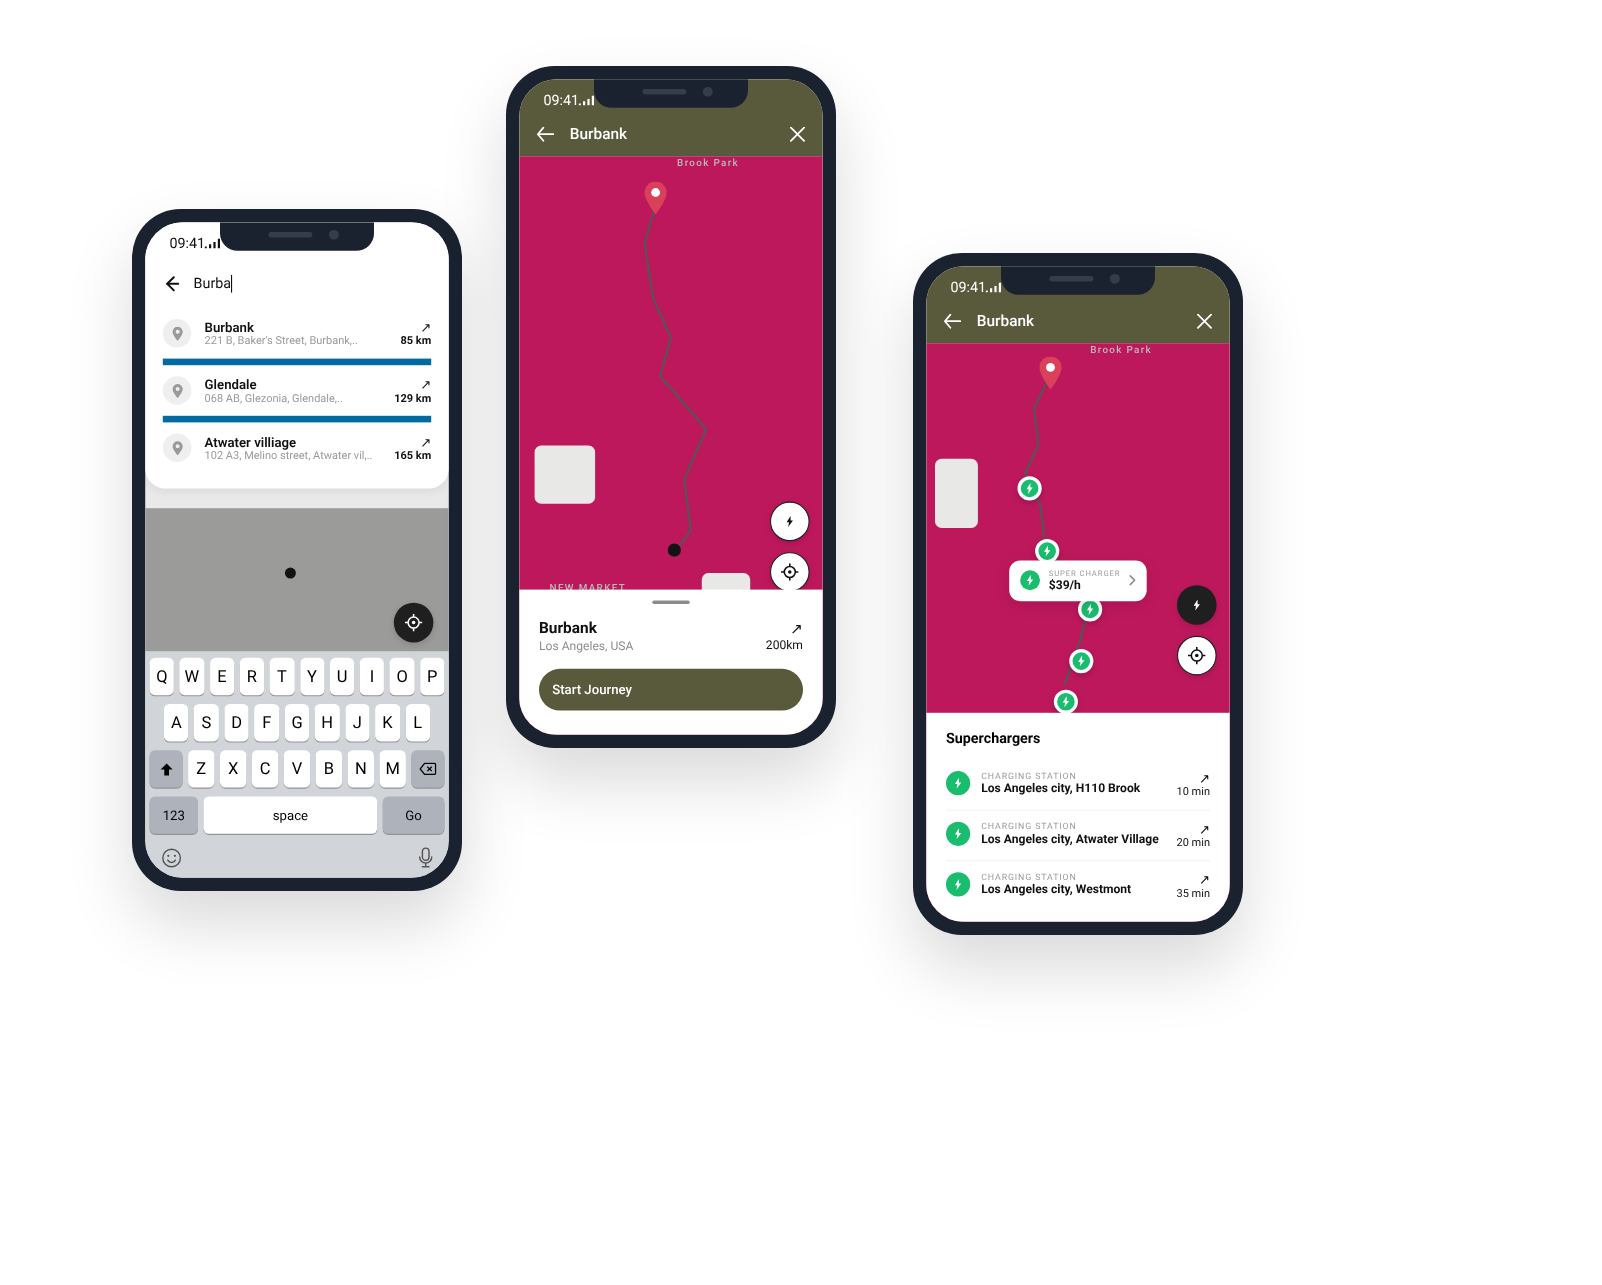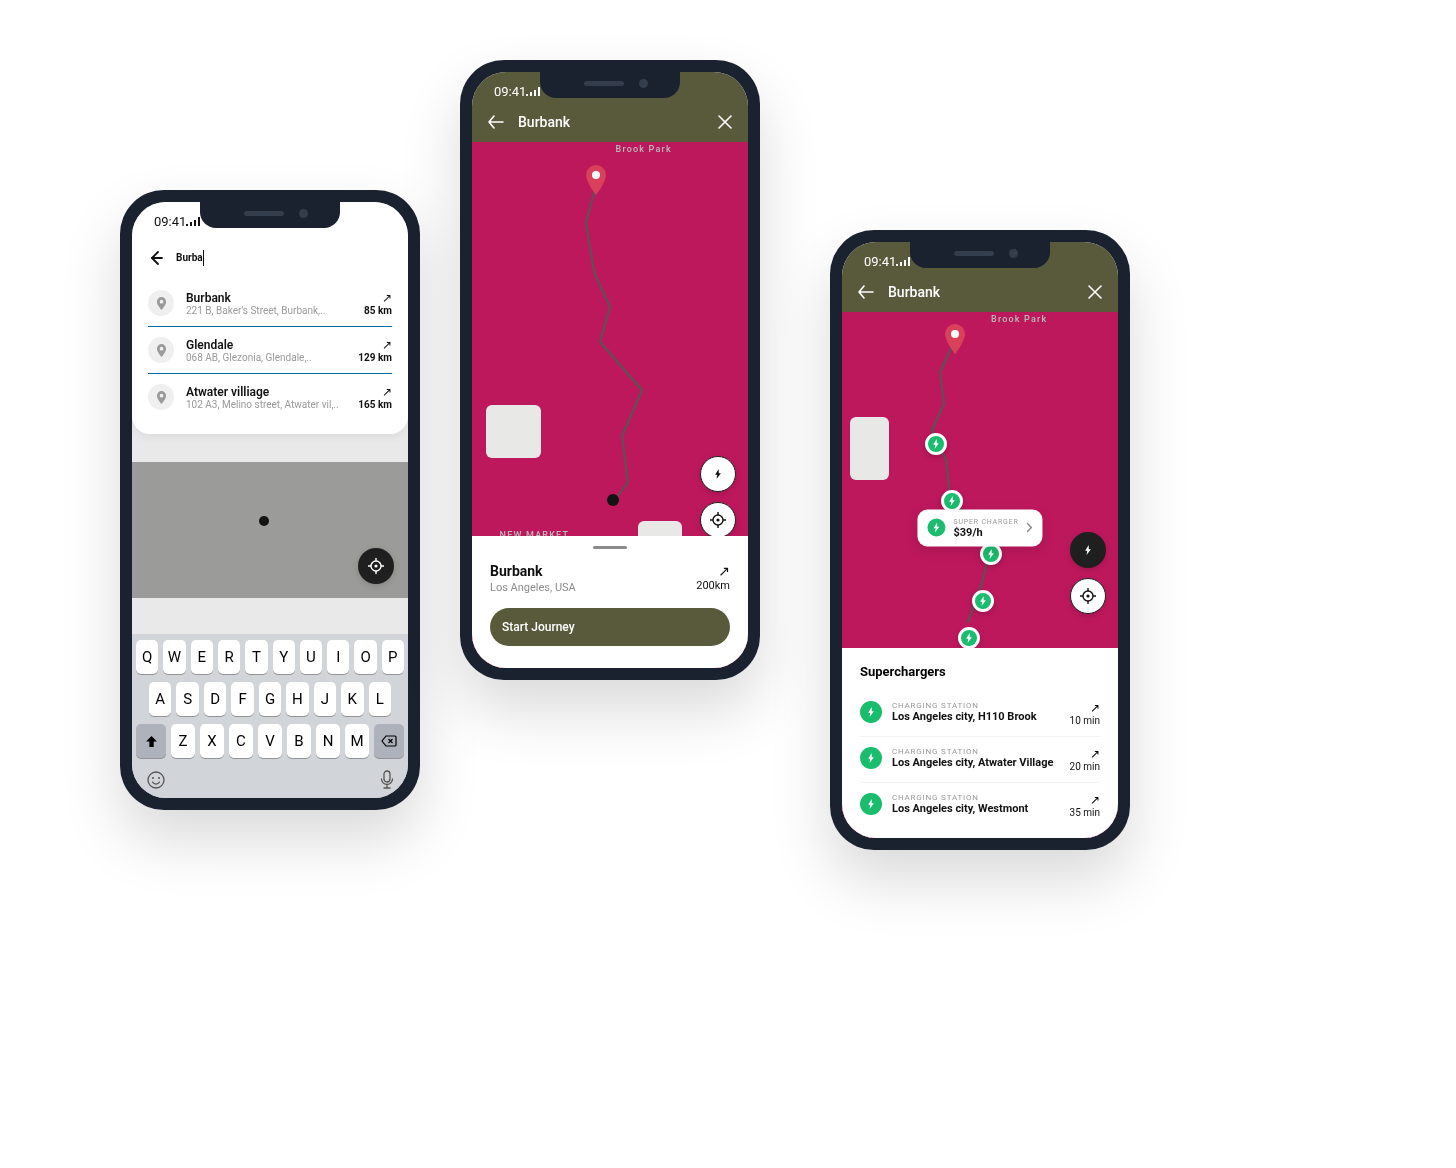--- a/index.html
+++ b/index.html
@@ -76,21 +76,21 @@
   .search-row { display: flex; align-items: center; gap: 12px; }
   .search-row .back { width: 16px; height: 16px; }
   .cursor {
     display: inline-block; width: 1px; height: 16px; background: #111;
     vertical-align: middle;
   }
   .suggestions { margin-top: 14px; }
   .sug-item {
     display: flex; align-items: center; gap: 12px;
     padding: 10px 0;
-    border-top: 1px solid #0369a1;
+    border-top: 6px solid #0369a1;
   }
   .sug-item:first-child { border-top: none; }
   .pin-ic {
     width: 26px; height: 26px; border-radius: 50%;
     background: #efefef;
     display: flex; align-items: center; justify-content: center;
     flex-shrink: 0;
   }
   .sug-text { flex: 1; min-width: 0; }
   .sug-name { font-size: 12px; font-weight: 600; color: #111; }
@@ -276,21 +276,21 @@
             </svg>
       </div>
     </div>
 
     <div class="p1-top">
       <div class="search-row">
         <svg class="back" viewBox="0 0 16 16">
               <path d="M10 2 4 8l6 6" stroke="#111" stroke-width="1.8" fill="none" stroke-linecap="round" stroke-linejoin="round"></path>
               <path d="M4 8h10" stroke="#111" stroke-width="1.8" stroke-linecap="round"></path>
             </svg>
-        <span style="font-size:10px;font-weight:700;color:#111"><span>Burba</span><span class="cursor"></span></span>
+        <span style="font-size:13px;font-weight:400;color:#111"><span>Burba</span><span class="cursor"></span></span>
       </div>
       <div class="suggestions">
         <div class="sug-item">
           <div class="pin-ic">
                 <svg width="11" height="13" viewBox="0 0 12 14">
                   <path d="M6 0a5 5 0 00-5 5c0 3.5 5 9 5 9s5-5.5 5-9a5 5 0 00-5-5zm0 7a2 2 0 110-4 2 2 0 010 4z" fill="#9a9a9a"></path>
                 </svg>
               </div>
           <div class="sug-text">
             <div class="sug-name">Burbank</div>
@@ -384,20 +384,25 @@
               <div class="key">N</div>
               <div class="key">M</div>
             </div>
         <div class="key dark wide" style="flex:0 0 30px">
               <svg width="16" height="12" viewBox="0 0 16 12">
                 <path d="M5 1h9a1 1 0 011 1v8a1 1 0 01-1 1H5L1 6z" fill="none" stroke="#000" stroke-width="1.2"></path>
                 <path d="M7.5 4l4 4M11.5 4l-4 4" stroke="#000" stroke-width="1.2"></path>
               </svg>
             </div>
       </div>
+      <div class="krow">
+        <div class="key dark wide" style="flex:0 0 44px;font-size:12px">123</div>
+        <div class="key wide" style="font-size:12px">space</div>
+        <div class="key dark wide" style="flex:0 0 56px;font-size:12px">Go</div>
+      </div>
       <div class="kbar">
         <svg width="20" height="20" viewBox="0 0 20 20">
               <circle cx="10" cy="10" r="8" stroke="#555" stroke-width="1.3" fill="none"></circle>
               <circle cx="7" cy="8" r="1" fill="#555"></circle>
               <circle cx="13" cy="8" r="1" fill="#555"></circle>
               <path d="M6.5 12a4 4 0 007 0" stroke="#555" stroke-width="1.3" fill="none" stroke-linecap="round"></path>
             </svg>
         <svg width="14" height="20" viewBox="0 0 14 20">
               <rect x="4" y="1" width="6" height="11" rx="3" stroke="#555" stroke-width="1.3" fill="none"></rect>
               <path d="M1.5 9a5.5 5.5 0 0011 0M7 14.5V18M4 18h6" stroke="#555" stroke-width="1.3" fill="none" stroke-linecap="round"></path>

